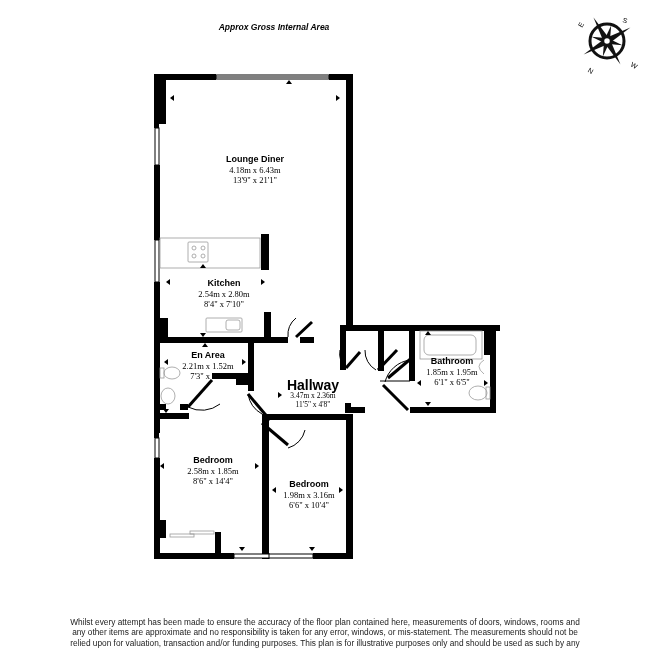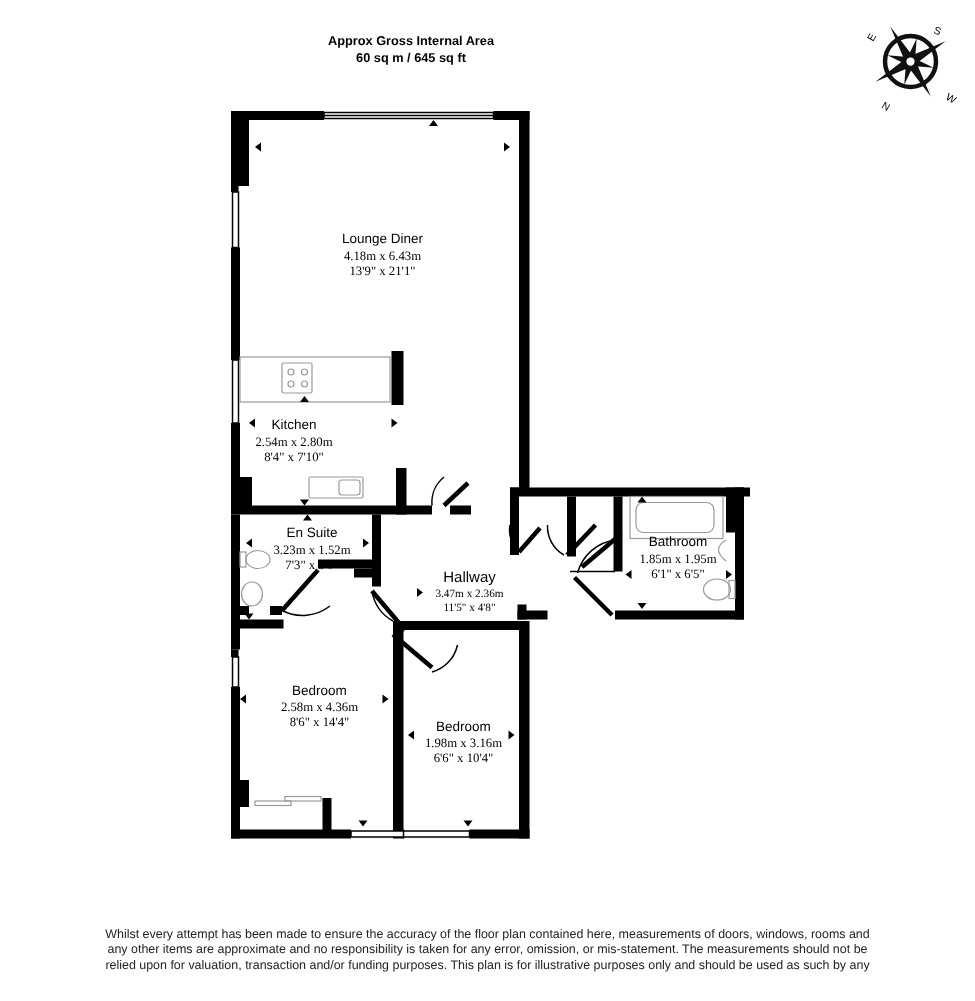--- a/index.html
+++ b/index.html
@@ -1,33 +1,32 @@
 <!DOCTYPE html>
 <html><head>
 <meta charset="utf-8">
 <style>
   html,body{margin:0;padding:0;background:#fff;}
   body{width:650px;height:667px;position:relative;overflow:hidden;font-family:"Liberation Sans",sans-serif;color:#000;}
-  .header{position:absolute;left:0;width:548px;top:22px;text-align:center;font-weight:bold;font-size:8.5px;line-height:10.5px;}
+  .header{position:absolute;left:0;width:548px;top:22px;text-align:center;font-weight:bold;font-size:8.5px;line-height:10.5px;font-style:italic;}
   .compass{position:absolute;left:574px;top:8px;width:66px;height:66px;}
   .plan{position:absolute;left:0;top:0;}
   .room-label{position:absolute;text-align:center;font-size:8.5px;line-height:10.5px;white-space:nowrap;transform:translateX(-50%);}
-  .room-label .name{font-weight:normal;font-size:9px;display:block;}
+  .room-label .name{font-weight:bold;font-size:9px;display:block;}
   .room-label .metric,.room-label .imperial{display:block;font-family:Liberation Serif, serif;}
   .room-label.small{font-size:7.5px;line-height:9.5px;}
-  .room-label.small .name{font-size:10px;}
+  .room-label.small .name{font-size:14px;}
   .disclaimer{position:absolute;left:0;width:650px;top:617px;text-align:center;font-size:8.3px;line-height:10.4px;color:#222;}
   .disclaimer span{display:block;}
 </style>
 </head>
 <body>
 
 <div class="header">
   <div>Approx Gross Internal Area</div>
-  <div>60 sq m / 645 sq ft</div>
 </div>
 
 <svg class="compass" viewBox="0 0 66 66">
   <g transform="translate(33,33)">
     <circle r="17" fill="none" stroke="#111" stroke-width="3"></circle>
     <g transform="rotate(-30)">
       <polygon points="0,-27 3,-3 0,0 -3,-3" fill="#111"></polygon>
       <polygon points="0,27 3,3 0,0 -3,3" fill="#111"></polygon>
       <polygon points="-27,0 -3,-3 0,0 -3,3" fill="#111"></polygon>
       <polygon points="27,0 3,-3 0,0 3,3" fill="#111"></polygon>
@@ -191,48 +190,48 @@
     <polygon points="282,395 278,392 278,398"></polygon>
     <polygon points="310,420 307,416 313,416"></polygon>
   </g>
 </svg>
 
 <div class="room-label" style="left:255px;top:154px;">
   <span class="name">Lounge Diner</span>
   <span class="metric">4.18m x 6.43m</span>
   <span class="imperial">13'9" x 21'1"</span>
 </div>
-<div class="room-label" style="left:196px;top:278px;">
+<div class="room-label" style="left:224px;top:278px;">
   <span class="name">Kitchen</span>
   <span class="metric">2.54m x 2.80m</span>
   <span class="imperial">8'4" x 7'10"</span>
 </div>
 <div class="room-label" style="left:208px;top:350px;">
-  <span class="name">En Suite</span>
-  <span class="metric">3.23m x 1.52m</span>
+  <span class="name">En Area</span>
+  <span class="metric">2.21m x 1.52m</span>
   <span class="imperial">7'3" x 5'0"</span>
 </div>
 <div class="room-label small" style="left:313px;top:381px;">
   <span class="name">Hallway</span>
   <span class="metric">3.47m x 2.36m</span>
   <span class="imperial">11'5" x 4'8"</span>
 </div>
 <div class="room-label" style="left:452px;top:356px;">
   <span class="name">Bathroom</span>
   <span class="metric">1.85m x 1.95m</span>
   <span class="imperial">6'1" x 6'5"</span>
 </div>
 <div class="room-label" style="left:213px;top:455px;">
   <span class="name">Bedroom</span>
-  <span class="metric">2.58m x 4.36m</span>
+  <span class="metric">2.58m x 1.85m</span>
   <span class="imperial">8'6" x 14'4"</span>
 </div>
 <div class="room-label" style="left:309px;top:479px;">
   <span class="name">Bedroom</span>
   <span class="metric">1.98m x 3.16m</span>
   <span class="imperial">6'6" x 10'4"</span>
 </div>
 
 <div class="disclaimer">
   <span>Whilst every attempt has been made to ensure the accuracy of the floor plan contained here, measurements of doors, windows, rooms and</span>
-  <span>any other items are approximate and no responsibility is taken for any error, omission, or mis-statement. The measurements should not be</span>
+  <span>any other items are approximate and no responsibility is taken for any error, windows, or mis-statement. The measurements should not be</span>
   <span>relied upon for valuation, transaction and/or funding purposes. This plan is for illustrative purposes only and should be used as such by any</span>
 </div>
 
 </body></html>

